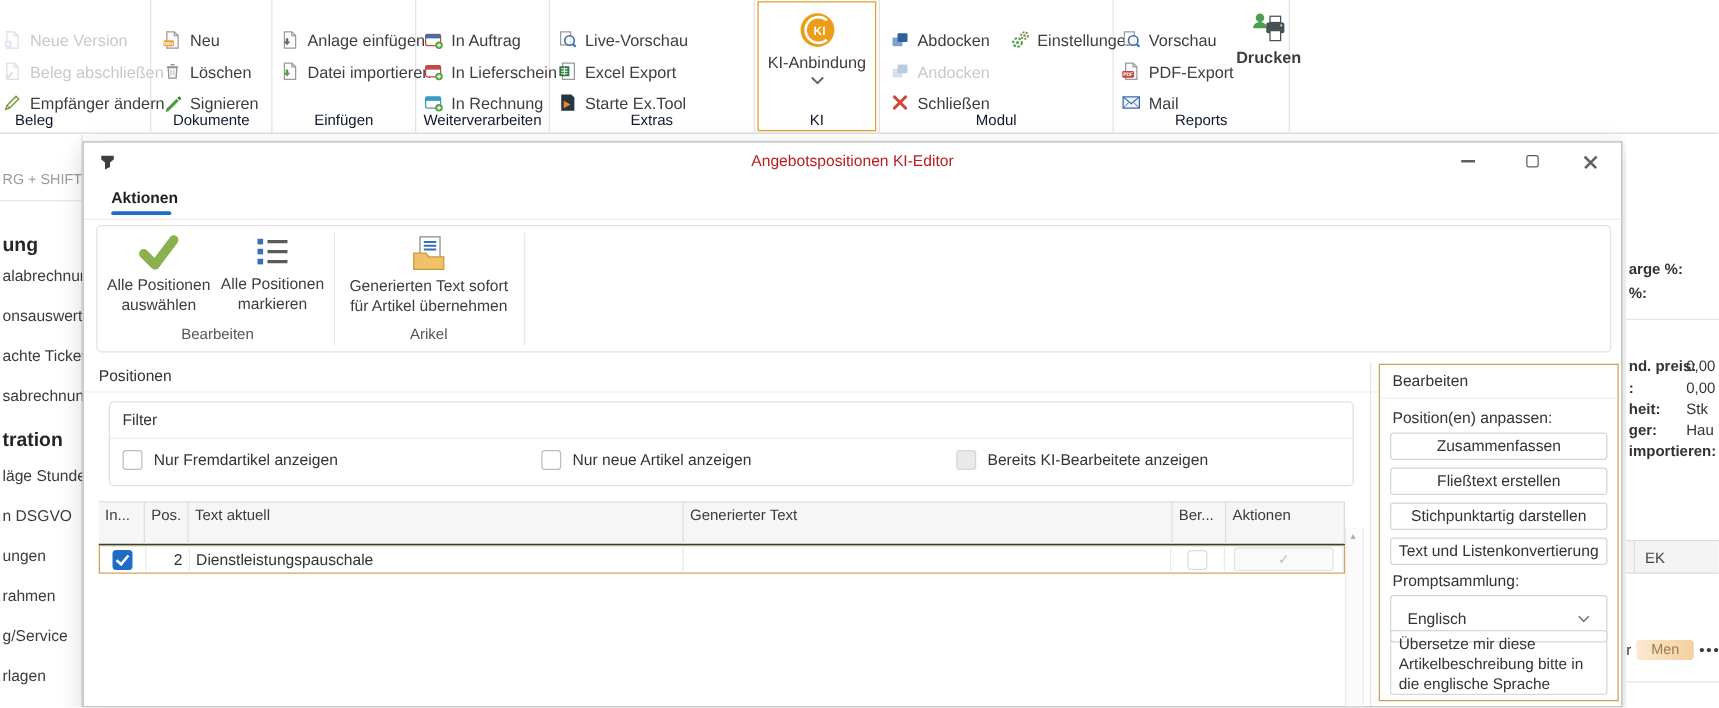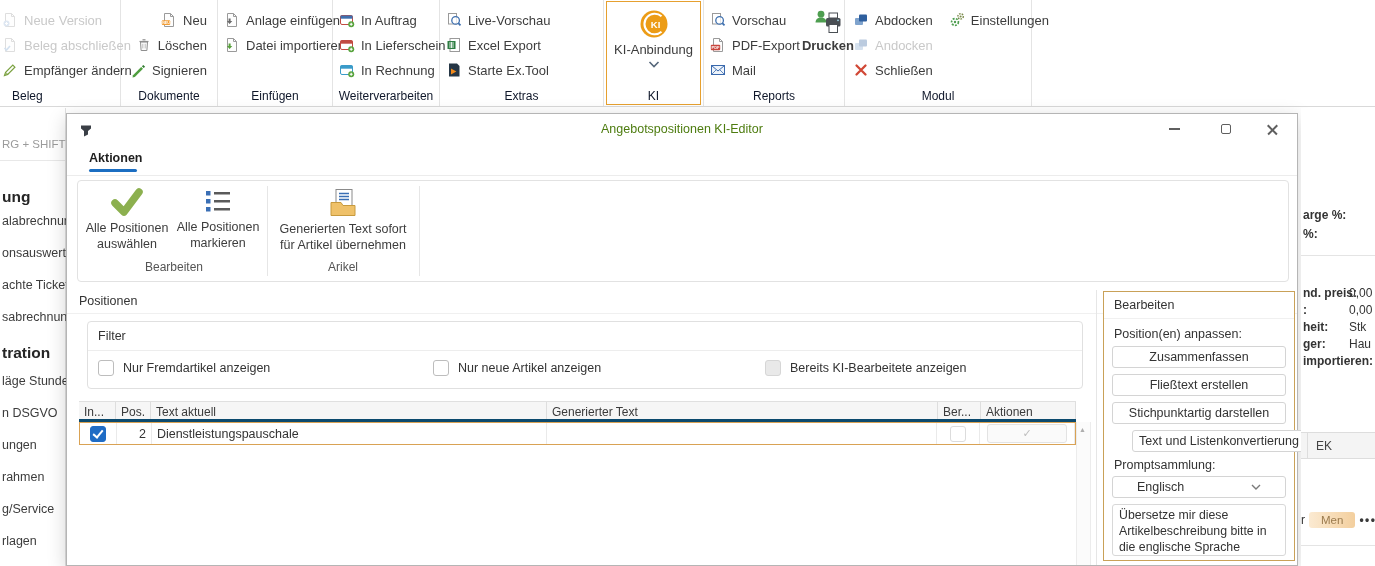--- a/index.html
+++ b/index.html
@@ -3,21 +3,21 @@
 <meta charset="utf-8">
 <style>
   html,body{margin:0;padding:0;}
   body{width:1375px;height:566px;position:relative;overflow:hidden;background:#fff;
        font-family:"Liberation Sans",sans-serif;color:#3d3d3d;}
   
   #ribbon{position:absolute;left:0;top:0;width:1375px;height:107px;background:#fff;
           border-bottom:1px solid #d9d9d9;display:flex;box-sizing:border-box;}
   .rgroup{position:relative;height:100%;border-right:1px solid #e4e4e4;box-sizing:border-box;flex:none;}
   .rgroup .cols{display:flex;height:100%;}
-  .items{display:flex;flex-direction:column;gap:3px;padding:9px 2px 0 6px;}
+  .items{display:flex;flex-direction:column;gap:3px;padding:9px 2px 0 6px;margin-top:12px;}
   .ritem{display:flex;align-items:center;gap:6px;height:22px;font-size:13px;color:#3d3d3d;white-space:nowrap;cursor:default;}
   .ritem.disabled{color:#c9c9c9;}
   .ritem.disabled .ic{opacity:.32;}
   .ic{display:inline-flex;align-items:center;justify-content:center;}
   .glabel{position:absolute;left:0;right:0;bottom:3px;text-align:center;font-size:12px;color:#0f172a;}
   .glabel.left{text-align:left;padding-left:12px;}
   .bigbtn{display:flex;flex-direction:column;align-items:center;justify-content:flex-start;gap:3px;
           padding-top:9px;font-size:13px;color:#3d3d3d;text-align:center;flex:1;line-height:1.2;}
   .bigbtn.bold{font-weight:bold;}
   .hlbox{position:absolute;inset:1px 2px 1px 2px;border:1.5px solid #E6A02F;pointer-events:none;}
@@ -25,21 +25,21 @@
   
   #sidebar{position:absolute;left:0;top:108px;width:66px;bottom:0;background:#fff;border-right:1px solid #e0e0e0;box-sizing:border-box;}
   .sb-hint{position:absolute;left:2px;top:30px;font-size:11.5px;color:#9b9b9b;white-space:nowrap;}
   .sb-hintline{position:absolute;left:0;top:52px;width:100%;height:1px;background:#e8e8e8;}
   .sb-item{position:absolute;left:2px;font-size:12.5px;color:#3c3c3c;white-space:nowrap;}
   .sb-item.heading{font-size:15.5px;font-weight:bold;color:#262626;}
   
   #dialog{position:absolute;left:66px;top:113px;width:1232px;height:453px;background:#fff;
           border:1px solid #b5b5b5;box-shadow:0 5px 18px rgba(0,0,0,.18);box-sizing:border-box;}
   .tb-icon{position:absolute;left:13px;top:9px;}
-  .tb-title{position:absolute;left:0;right:0;top:8px;text-align:center;font-size:12.5px;color:#4d7c0f;}
+  .tb-title{position:absolute;left:0;right:0;top:8px;text-align:center;font-size:12.5px;color:#b91c1c;}
   .wc{position:absolute;top:0;width:46px;height:30px;display:flex;align-items:center;justify-content:center;}
   .wc-min{right:100px;} .wc-max{right:48px;} .wc-close{right:2px;position:absolute;}
   .wc-min span{width:11px;height:1.5px;background:#5f5f5f;display:block;}
   .wc-max span{width:10px;height:10px;border:1.4px solid #5f5f5f;border-radius:2px;box-sizing:border-box;display:block;}
   .xwrap{position:relative;width:13px;height:13px;}
   .xbar{position:absolute;left:0;top:6px;width:13px;height:1.5px;background:#5f5f5f;}
   .xbar.a{transform:rotate(45deg);} .xbar.b{transform:rotate(-45deg);}
   .tab{position:absolute;left:22px;top:37px;font-size:12.5px;font-weight:bold;color:#1f1f1f;}
   .tabline{position:absolute;left:22px;top:55px;width:48px;height:3px;background:#1B6EC2;border-radius:2px;}
   .tabsrule{position:absolute;left:0;right:0;top:61px;height:1px;background:#ececec;}
@@ -54,39 +54,39 @@
   .flabel{position:absolute;left:10px;top:7px;font-size:12.5px;color:#333;}
   .frule{position:absolute;left:0;right:0;top:28px;height:1px;background:#ededed;}
   .fcb{position:absolute;top:38px;display:flex;align-items:center;gap:9px;font-size:12.5px;color:#333;}
   .cbx{width:16px;height:16px;border-radius:3px;box-sizing:border-box;flex:none;}
   .cbx.off{background:#fff;border:1px solid #bdbdbd;}
   .cbx.off.lite{border-color:#dcdcdc;}
   .cbx.dis{background:#e9e9e9;border:1px solid #d6d6d6;}
   .cbx.on{background:#1F6CC5;position:relative;border:1px solid #1F6CC5;}
   .cbx.on::after{content:"";position:absolute;left:4.5px;top:1.5px;width:4px;height:8px;border:solid #fff;border-width:0 2px 2px 0;transform:rotate(40deg);}
   .table{position:absolute;left:12px;top:287px;width:997px;}
-  .thead{display:flex;height:21px;background:#f6f6f6;border-top:1px solid #e0e0e0;border-bottom:3px solid #0c4a6e;box-sizing:border-box;}
+  .thead{display:flex;height:35px;background:#f6f6f6;border-top:1px solid #e0e0e0;border-bottom:1px solid #0c4a6e;box-sizing:border-box;}
   .th{box-sizing:border-box;border-right:1px solid #dedede;padding:3px 5px 0 5px;font-size:12px;color:#3b3b3b;overflow:hidden;white-space:nowrap;}
   .trow{display:flex;height:23px;border:1px solid #D9A254;box-sizing:border-box;background:#fff;}
   .td{box-sizing:border-box;border-right:1px solid #eaeaea;font-size:12.5px;color:#333;display:flex;align-items:center;padding:0 5px;overflow:hidden;white-space:nowrap;}
   .td.center{justify-content:center;} .td.right{justify-content:flex-end;}
   .action-btn{margin:1px 2px;flex:1;background:#fafafa;border:1px solid #e3e3e3;border-radius:3px;color:#bdbdbd;
               font-size:11px;display:flex;align-items:center;justify-content:center;height:17px;align-self:center;}
   .sbline{position:absolute;left:1009px;top:308px;bottom:0;width:13px;background:#fbfbfb;border-left:1px solid #ececec;border-right:1px solid #ececec;}
   .scrollup{position:absolute;left:1012px;top:312px;font-size:7px;color:#aeaeae;}
   .vdiv{position:absolute;left:1029px;top:176px;bottom:0;width:1px;background:#e6e6e6;}
   .spanel{position:absolute;left:1036px;top:177px;width:192px;height:270px;border:1px solid #C9A158;box-sizing:border-box;background:#fff;}
   .sp-title{position:absolute;left:10px;top:6px;font-size:12.5px;color:#333;}
   .sp-rule{position:absolute;left:0;right:0;top:26px;height:1px;background:#f0f0f0;}
   .sp-sub{position:absolute;left:10px;top:35px;font-size:12.5px;color:#333;}
   .sp-btn{position:absolute;left:8px;width:174px;height:22px;border:1px solid #d4d4d4;border-radius:3px;background:#fff;
           font-size:12.5px;color:#333;display:flex;align-items:center;justify-content:center;box-sizing:border-box;cursor:default;}
   .sp-plabel{position:absolute;left:10px;top:166px;font-size:12.5px;color:#333;}
-  .sp-select{position:absolute;left:8px;top:184px;width:174px;height:22px;border:1px solid #d4d4d4;border-radius:3px;
-             display:flex;align-items:center;justify-content:space-between;padding:0 24px;font-size:12.5px;color:#333;box-sizing:border-box;}
+  .sp-select{position:absolute;left:8px;top:184px;width:174px;height:38px;border:1px solid #d4d4d4;border-radius:3px;
+             display:flex;align-items:center;justify-content:space-between;padding:0 13px;font-size:12.5px;color:#333;box-sizing:border-box;}
   .sp-text{position:absolute;left:8px;top:212px;width:174px;height:52px;border:1px solid #d8d8d8;border-radius:3px;
            padding:3px 6px;font-size:12.3px;color:#333;line-height:1.3;box-sizing:border-box;overflow:hidden;}
   
   #bgright{position:absolute;left:1301px;top:108px;width:96px;bottom:0;background:#fff;}
   .br-lab{position:absolute;left:2px;font-weight:bold;font-size:12px;color:#333;white-space:nowrap;}
   .br-rule{position:absolute;left:0;right:0;height:1px;background:#e4e4e4;}
   .br-row{position:absolute;left:2px;display:flex;font-size:12px;color:#333;white-space:nowrap;}
   .br-row .lbl{font-weight:bold;width:46px;flex:none;}
   .br-band{position:absolute;left:0;right:0;top:324px;height:27px;background:#f4f4f4;border-top:1px solid #ddd;border-bottom:1px solid #ddd;box-sizing:border-box;}
   .br-band .bv{position:absolute;left:6px;top:0;bottom:0;width:1px;background:#ddd;}
@@ -131,21 +131,21 @@
               </svg>
             </span>
             <span>Empfänger ändern</span>
           </div>
         </div>
       </div>
       <div class="glabel left">Beleg</div>
     </div>
     <div class="rgroup" style="width: 97px;">
       <div class="cols">
-        <div class="items" style="padding-left: 9px; align-items: flex-end;">
+        <div class="items" style="padding-left: 9px;">
           <div class="ritem">
             <span class="ic">
               <svg width="16" height="16" viewBox="0 0 16 16" xmlns="http://www.w3.org/2000/svg">
                 <path d="M3.5 1.5h6l3 3v10h-9z" fill="#fdfdfd" stroke="#9a9a9a"></path>
                 <path d="M9.5 1.5v3h3" fill="none" stroke="#9a9a9a"></path>
                 <rect x="0.8" y="8.2" width="8.4" height="4.8" rx="1" fill="#f29d35"></rect>
                 <text x="5" y="12" font-size="3.6" fill="#fff" text-anchor="middle" font-family="Liberation Sans,sans-serif" font-weight="bold">NEU</text>
               </svg>
             </span>
             <span>Neu</span>
@@ -290,71 +290,20 @@
           <span>KI-Anbindung</span>
           <span class="ic">
             <svg width="12" height="7" viewBox="0 0 12 7" xmlns="http://www.w3.org/2000/svg">
               <path d="M1.5 1l4.5 4.5L10.5 1" fill="none" stroke="#56677a" stroke-width="1.6"></path>
             </svg>
           </span>
         </div>
       </div>
       <div class="glabel">KI</div>
       <div class="hlbox"></div>
-    </div>
-    <div class="rgroup" style="width: 141px;">
-      <div class="cols">
-        <div class="items" style="padding-left: 6px;">
-          <div class="ritem">
-            <span class="ic">
-              <svg width="16" height="16" viewBox="0 0 16 16" xmlns="http://www.w3.org/2000/svg">
-                <rect x="2.5" y="1.5" width="8" height="10.5" fill="#fff" stroke="#9a9a9a"></rect>
-                <circle cx="9.6" cy="8.4" r="3.8" fill="rgba(255,255,255,.75)" stroke="#3e6fae" stroke-width="1.3"></circle>
-                <path d="M12.3 11.2l2.2 2.2" stroke="#3e6fae" stroke-width="1.8"></path>
-              </svg>
-            </span>
-            <span>Vorschau</span>
-          </div>
-          <div class="ritem">
-            <span class="ic">
-              <svg width="16" height="16" viewBox="0 0 16 16" xmlns="http://www.w3.org/2000/svg">
-                <path d="M3.5 1.5h6l3 3v10h-9z" fill="#fdfdfd" stroke="#9a9a9a"></path>
-                <path d="M9.5 1.5v3h3" fill="none" stroke="#9a9a9a"></path>
-                <rect x="0.8" y="7.8" width="9.4" height="5.4" rx="1" fill="#c9463d"></rect>
-                <text x="5.5" y="12.1" font-size="4" fill="#fff" text-anchor="middle" font-weight="bold" font-family="Liberation Sans,sans-serif">PDF</text>
-              </svg>
-            </span>
-            <span>PDF-Export</span>
-          </div>
-          <div class="ritem">
-            <span class="ic">
-              <svg width="16" height="16" viewBox="0 0 16 16" xmlns="http://www.w3.org/2000/svg">
-                <rect x="1.5" y="3.5" width="13" height="9" fill="#eef4fb" stroke="#3a69ad"></rect>
-                <path d="M1.5 3.5L8 9l6.5-5.5" fill="none" stroke="#3a69ad"></path>
-                <path d="M1.5 12.5L6 8M14.5 12.5L10 8" fill="none" stroke="#3a69ad" stroke-width=".8"></path>
-              </svg>
-            </span>
-            <span>Mail</span>
-          </div>
-        </div>
-        <div class="bigbtn bold">
-          <span class="ic">
-            <svg width="30" height="26" viewBox="0 0 30 26" xmlns="http://www.w3.org/2000/svg">
-              <circle cx="8" cy="5.2" r="3.4" fill="#4e9e50"></circle>
-              <path d="M2.5 13.5c0-3.1 2.5-5 5.5-5s5.5 1.9 5.5 5z" fill="#4e9e50"></path>
-              <rect x="13" y="9" width="14.5" height="8.5" rx="1.5" fill="#4a4f54"></rect>
-              <rect x="16" y="4" width="8.5" height="5" fill="#fff" stroke="#4a4f54"></rect>
-              <rect x="16" y="15.5" width="8.5" height="8" fill="#fff" stroke="#4a4f54"></rect>
-              <circle cx="25" cy="11.3" r=".9" fill="#9fd6e8"></circle>
-            </svg>
-          </span>
-          <span>Drucken</span>
-        </div>
-      </div>
-      <div class="glabel">Reports</div>
     </div>
     <div class="rgroup" style="width: 187px;">
       <div class="cols">
         <div class="items" style="padding-left: 8px;">
           <div class="modrow">
             <div class="ritem">
               <span class="ic">
                 <svg width="16" height="16" viewBox="0 0 16 16" xmlns="http://www.w3.org/2000/svg">
                   <rect x="2" y="6" width="8" height="7" rx="1" fill="#7fa3cd"></rect>
                   <rect x="6" y="2.5" width="8" height="7" rx="1" fill="#2e5f9e"></rect>
@@ -392,20 +341,71 @@
                   <path d="M3.5 3.5l9 9M12.5 3.5l-9 9" stroke="#D14836" stroke-width="2.3" stroke-linecap="round"></path>
                 </svg>
               </span>
               <span>Schließen</span>
             </div>
           </div>
         </div>
       </div>
       <div class="glabel">Modul</div>
     </div>
+    <div class="rgroup" style="width: 141px;">
+      <div class="cols">
+        <div class="items" style="padding-left: 6px;">
+          <div class="ritem">
+            <span class="ic">
+              <svg width="16" height="16" viewBox="0 0 16 16" xmlns="http://www.w3.org/2000/svg">
+                <rect x="2.5" y="1.5" width="8" height="10.5" fill="#fff" stroke="#9a9a9a"></rect>
+                <circle cx="9.6" cy="8.4" r="3.8" fill="rgba(255,255,255,.75)" stroke="#3e6fae" stroke-width="1.3"></circle>
+                <path d="M12.3 11.2l2.2 2.2" stroke="#3e6fae" stroke-width="1.8"></path>
+              </svg>
+            </span>
+            <span>Vorschau</span>
+          </div>
+          <div class="ritem">
+            <span class="ic">
+              <svg width="16" height="16" viewBox="0 0 16 16" xmlns="http://www.w3.org/2000/svg">
+                <path d="M3.5 1.5h6l3 3v10h-9z" fill="#fdfdfd" stroke="#9a9a9a"></path>
+                <path d="M9.5 1.5v3h3" fill="none" stroke="#9a9a9a"></path>
+                <rect x="0.8" y="7.8" width="9.4" height="5.4" rx="1" fill="#c9463d"></rect>
+                <text x="5.5" y="12.1" font-size="4" fill="#fff" text-anchor="middle" font-weight="bold" font-family="Liberation Sans,sans-serif">PDF</text>
+              </svg>
+            </span>
+            <span>PDF-Export</span>
+          </div>
+          <div class="ritem">
+            <span class="ic">
+              <svg width="16" height="16" viewBox="0 0 16 16" xmlns="http://www.w3.org/2000/svg">
+                <rect x="1.5" y="3.5" width="13" height="9" fill="#eef4fb" stroke="#3a69ad"></rect>
+                <path d="M1.5 3.5L8 9l6.5-5.5" fill="none" stroke="#3a69ad"></path>
+                <path d="M1.5 12.5L6 8M14.5 12.5L10 8" fill="none" stroke="#3a69ad" stroke-width=".8"></path>
+              </svg>
+            </span>
+            <span>Mail</span>
+          </div>
+        </div>
+        <div class="bigbtn bold">
+          <span class="ic">
+            <svg width="30" height="26" viewBox="0 0 30 26" xmlns="http://www.w3.org/2000/svg">
+              <circle cx="8" cy="5.2" r="3.4" fill="#4e9e50"></circle>
+              <path d="M2.5 13.5c0-3.1 2.5-5 5.5-5s5.5 1.9 5.5 5z" fill="#4e9e50"></path>
+              <rect x="13" y="9" width="14.5" height="8.5" rx="1.5" fill="#4a4f54"></rect>
+              <rect x="16" y="4" width="8.5" height="5" fill="#fff" stroke="#4a4f54"></rect>
+              <rect x="16" y="15.5" width="8.5" height="8" fill="#fff" stroke="#4a4f54"></rect>
+              <circle cx="25" cy="11.3" r=".9" fill="#9fd6e8"></circle>
+            </svg>
+          </span>
+          <span>Drucken</span>
+        </div>
+      </div>
+      <div class="glabel">Reports</div>
+    </div>
   </div>
 
 <div id="sidebar">
   <div class="sb-hint">RG + SHIFT</div>
   <div class="sb-hintline"></div>
 <div class="sb-item heading" style="top: 80px;">ung</div>
     <div class="sb-item" style="top: 106px;">alabrechnun</div>
     <div class="sb-item" style="top: 138px;">onsauswertu</div>
     <div class="sb-item" style="top: 170px;">achte Ticketa</div>
     <div class="sb-item" style="top: 202px;">sabrechnung</div>
@@ -529,21 +529,21 @@
   <div class="vdiv"></div>
 
   <div class="spanel">
     <div class="sp-title">Bearbeiten</div>
     <div class="sp-rule"></div>
     <div class="sp-sub">Position(en) anpassen:</div>
     <div id="sp-buttons">
         <div class="sp-btn" style="top: 54px;">Zusammenfassen</div>
         <div class="sp-btn" style="top: 82px;">Fließtext erstellen</div>
         <div class="sp-btn" style="top: 110px;">Stichpunktartig darstellen</div>
-        <div class="sp-btn" style="top: 138px; margin-left: 20px;">Text und Listenkonvertierung</div>
+        <div class="sp-btn" style="top: 138px;">Text und Listenkonvertierung</div>
       </div>
     <div class="sp-plabel">Promptsammlung:</div>
     <div class="sp-select">
       <span>Englisch</span>
       <span class="ic">
         <svg width="10" height="6" viewBox="0 0 10 6">
             <path d="M1 1l4 4 4-4" fill="none" stroke="#7a7a7a" stroke-width="1.4"></path>
           </svg>
       </span>
     </div>

